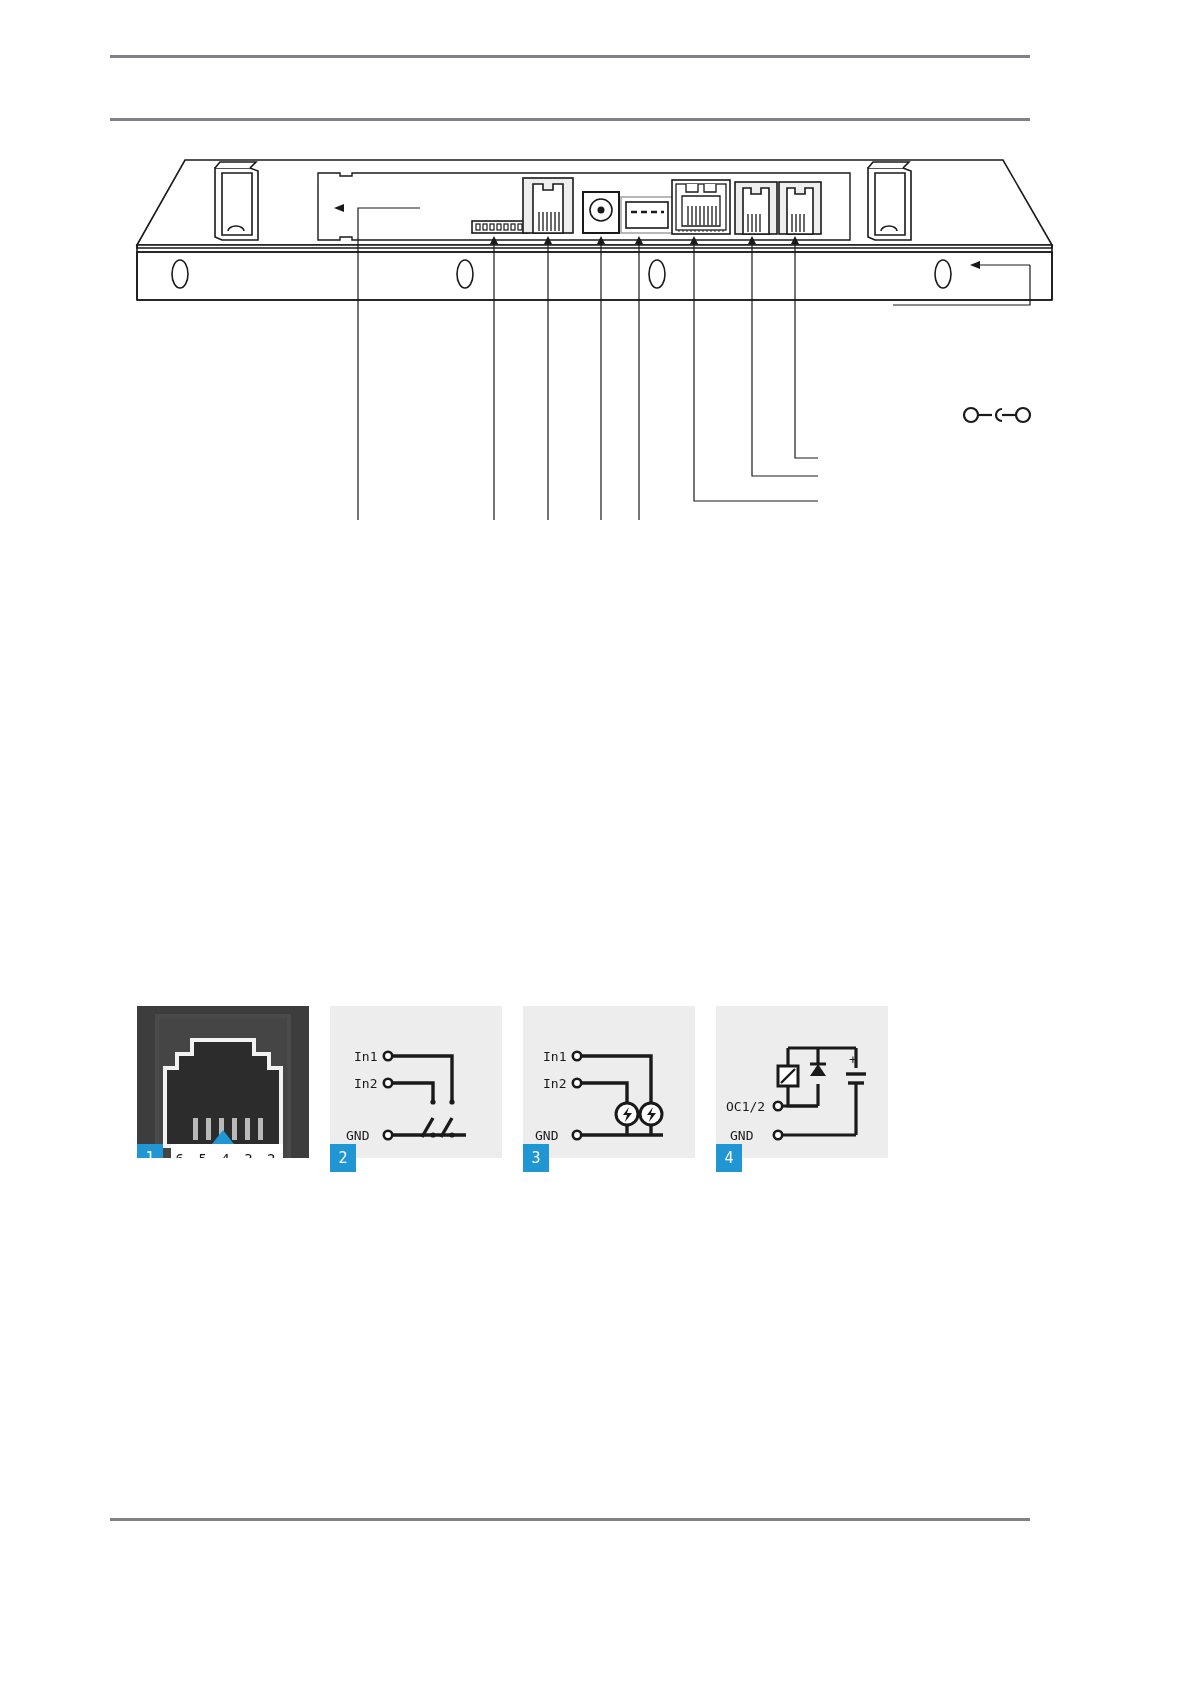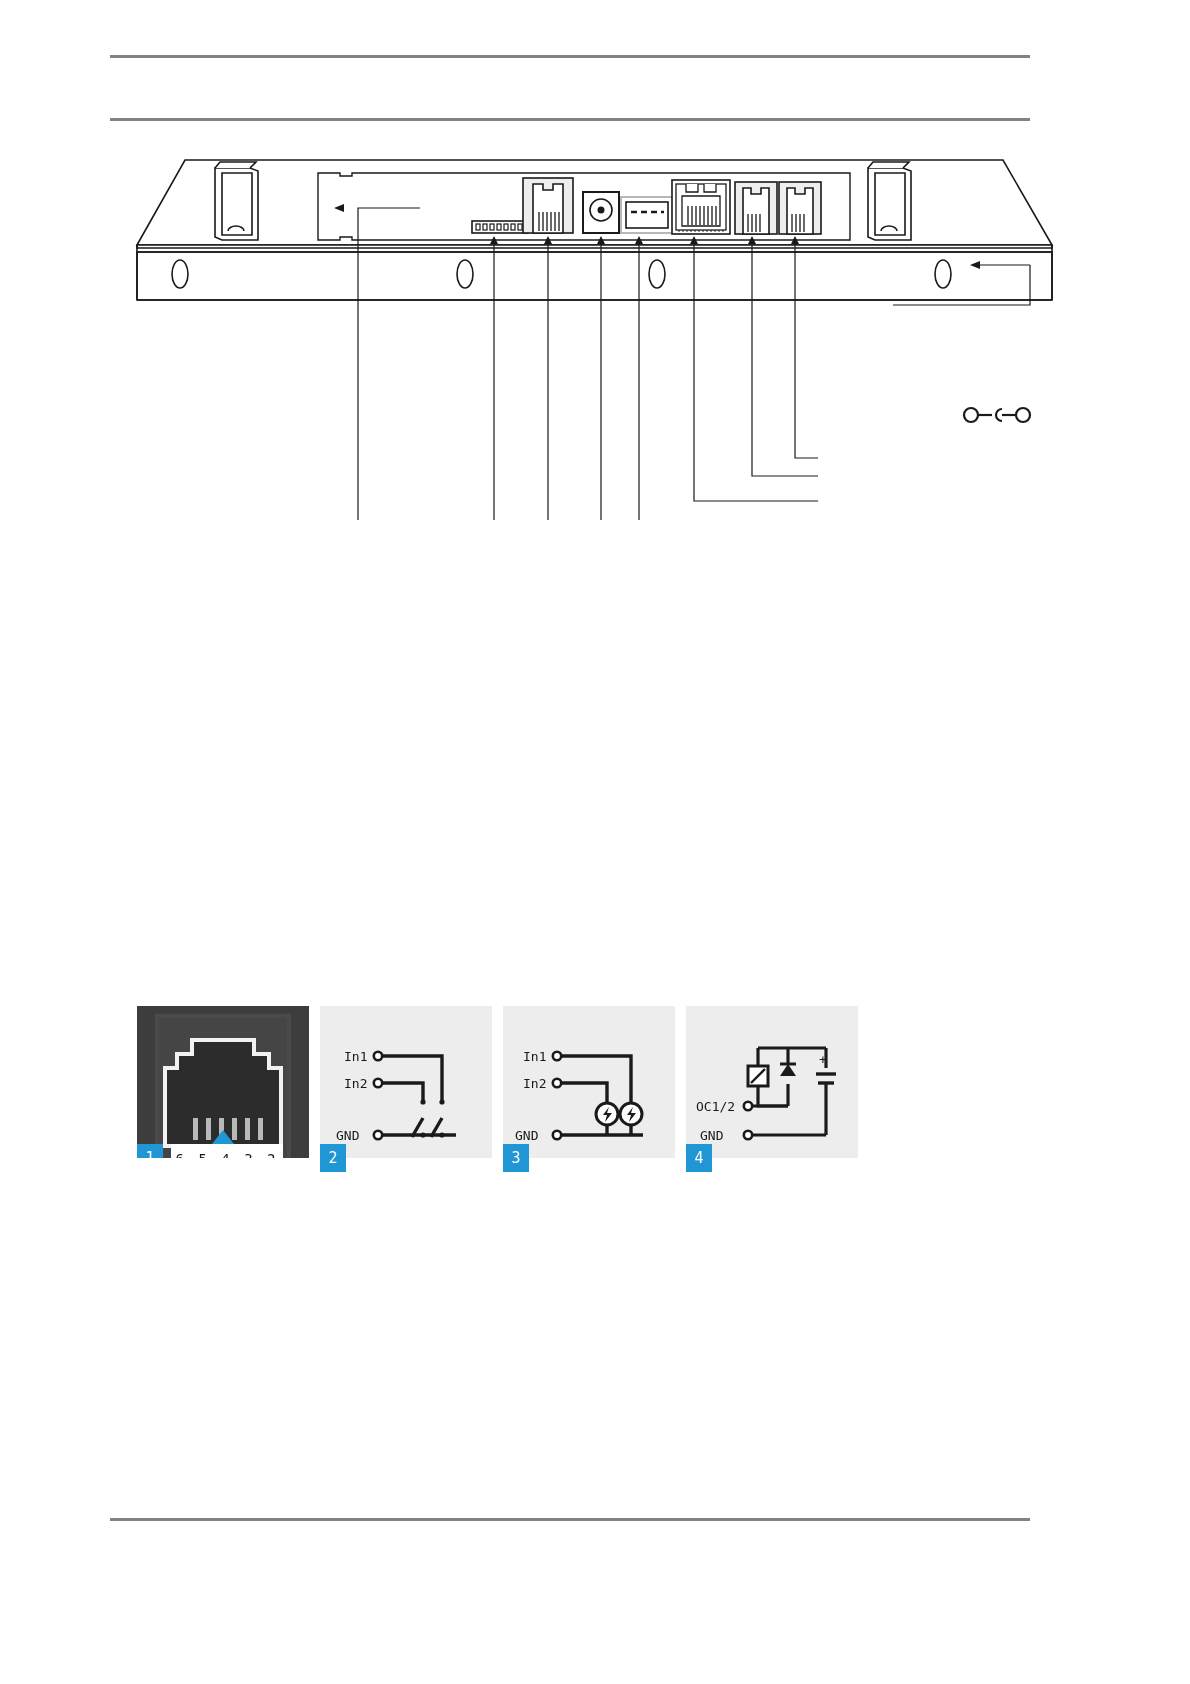--- a/index.html
+++ b/index.html
@@ -54,21 +54,21 @@
   }
 
   
   .figure-strip {
     position: absolute;
     left: 137px;
     top: 1006px;
     width: 760px;
     height: 152px;
     display: flex;
-    gap: 11px;
+    gap: 21px;
   }
   .fig-panel {
     position: relative;
     width: 172px;
     height: 152px;
     background: #ededed;
     overflow: visible;
   }
   .fig-panel.photo {
     background: #3a3a3a;

